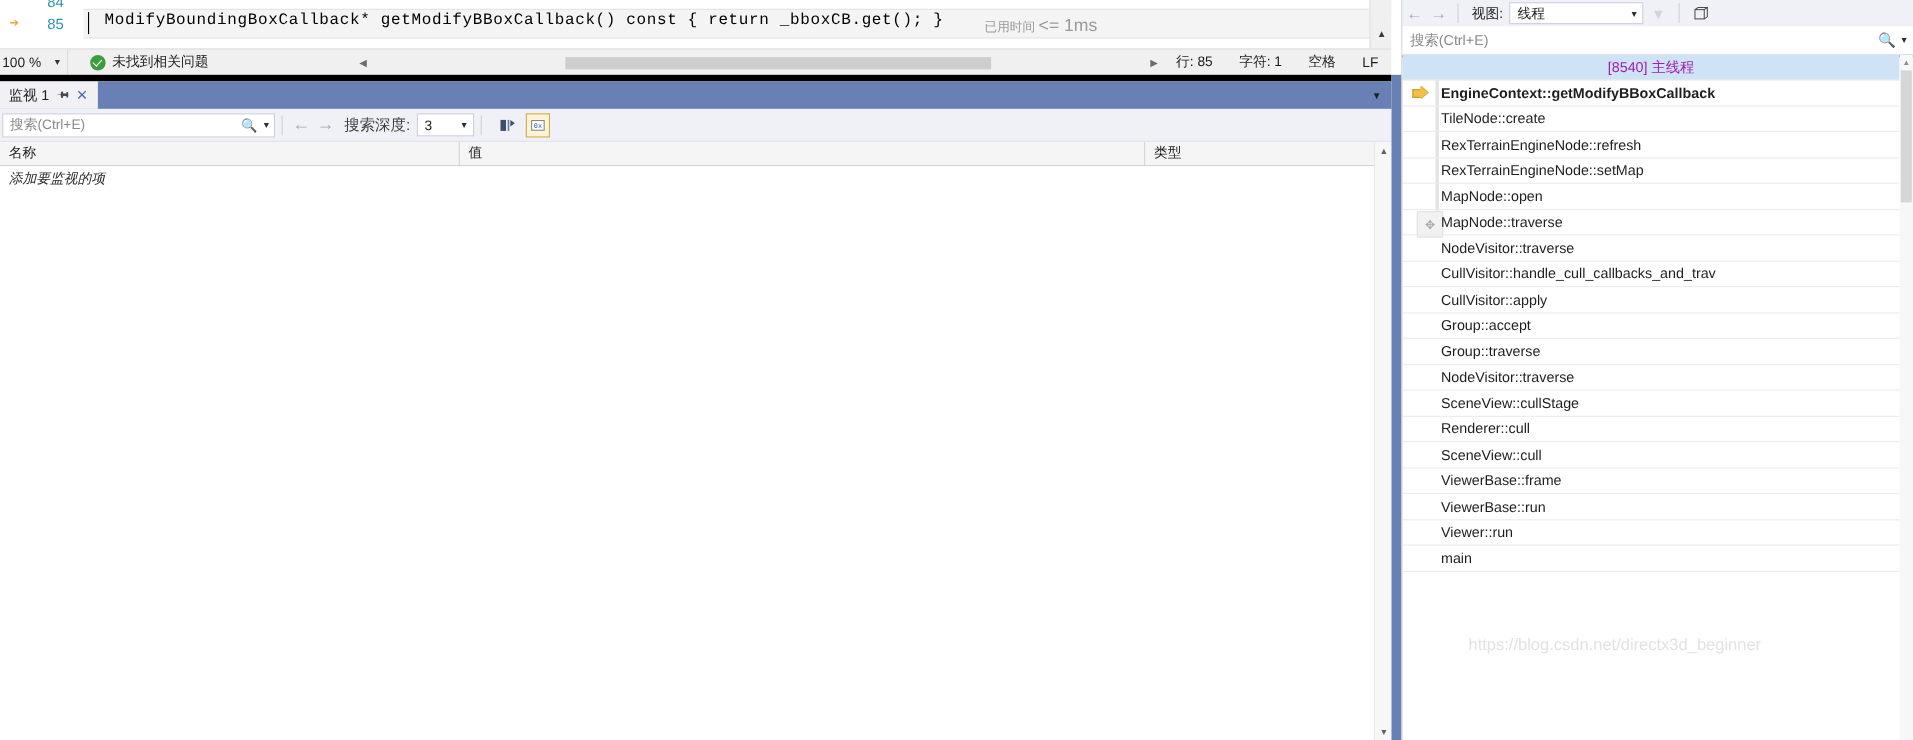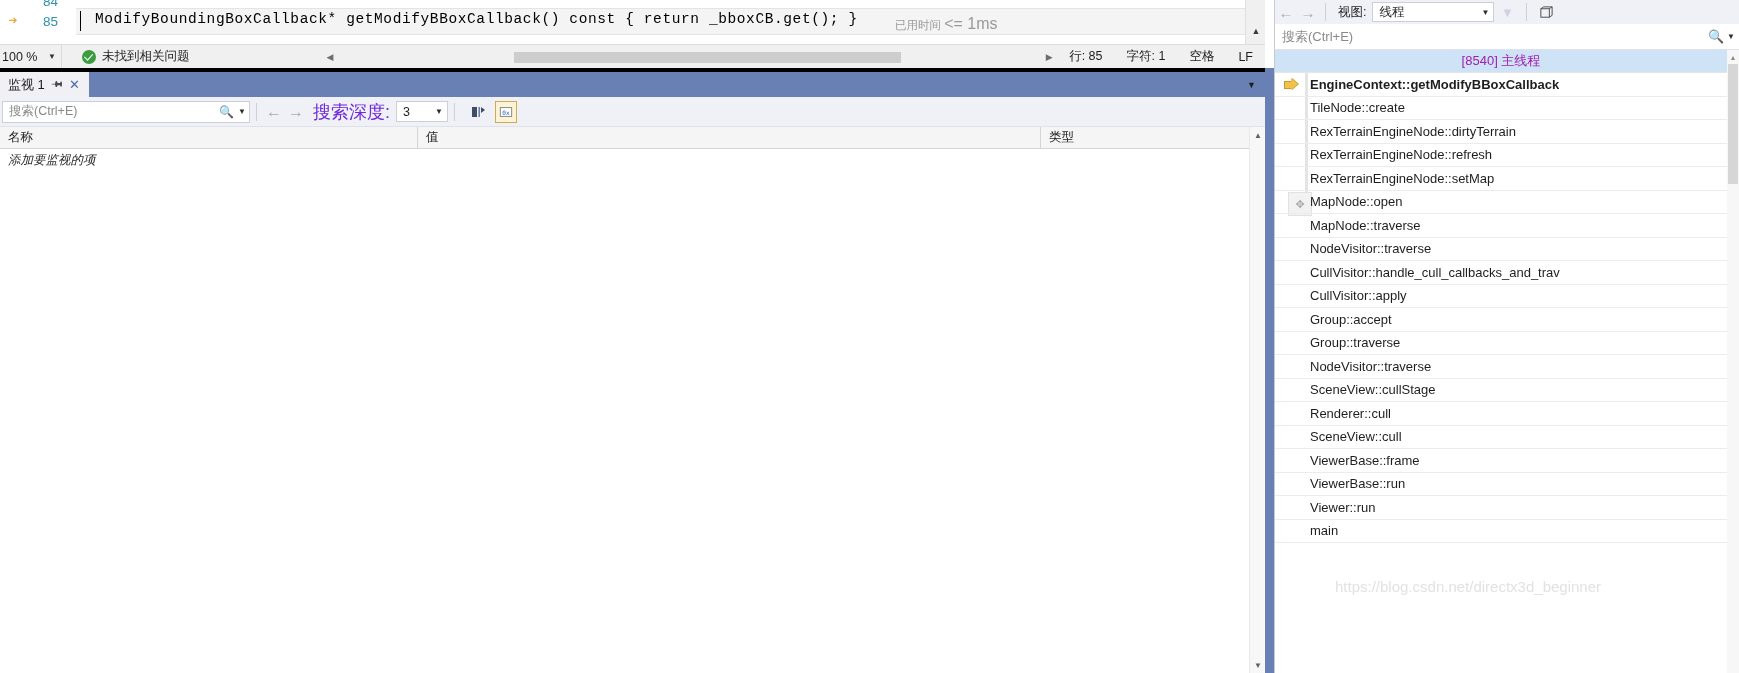--- a/index.html
+++ b/index.html
@@ -101,21 +101,21 @@
   .hs-left, .hs-right { width: 16px; text-align: center; color: #6d6d6d; font-size: 9px; }
   .hs-track { position: relative; flex: 1; height: 14px; background: #f0f0f0; }
   .hs-thumb {
     position: absolute; left: 25%; top: 2px; width: 55%; height: 11px; background: #cdcdcd;
   }
   .status-seg { padding: 0 12px; white-space: nowrap; font-size: 12.5px; }
 
   
   .watch-panel {
     position: absolute; left: 0; top: 68px; width: 1265px; height: 605px;
-    background: #ffffff; border-top: 4px solid #000000;
+    background: #ffffff; border-top: 6px solid #000000;
   }
   .watch-tabstrip {
     position: absolute; left: 0; top: 0; width: 100%; height: 25px;
     background: #6880b4;
   }
   .watch-tab {
     position: absolute; left: 0; top: 0; height: 25px;
     display: flex; align-items: center; gap: 7px;
     background: #f0f0f5; padding: 0 9px 0 8px; color: #1e1e1e; font-size: 13px;
   }
@@ -134,21 +134,21 @@
   .w-search {
     width: 248px; height: 22px; margin-left: 2px; background: #fff;
     border: 1px solid #cccedb; display: flex; align-items: center;
     padding: 0 3px 0 6px;
   }
   .w-search .ph { flex: 1; color: #8a8a8a; font-size: 12.5px; }
   .w-search .mag { color: #2c2c2c; font-size: 12px; padding: 0 2px; }
   .w-search .caret { color: #2c2c2c; font-size: 8px; padding-left: 2px; }
   .tb-sep { width: 1px; height: 18px; background: #ccd0dd; margin: 0 6px; }
   .nav-arrow { width: 22px; text-align: center; color: #a9a9b5; font-size: 16px; }
-  .depth-label { font-size: 18px; color: #6d28d9; margin-left: 6px; }
+  .depth-label { font-size: 14px; color: #404040; margin-left: 6px; }
   .depth-combo {
     width: 52px; height: 21px; margin-left: 6px; background: #fff;
     border: 1px solid #cccedb; display: flex; align-items: center;
     padding: 0 4px 0 6px; font-size: 12.5px;
   }
   .depth-combo .dv { flex: 1; }
   .depth-combo .dc { font-size: 8px; color: #2c2c2c; }
   .tb-icon {
     width: 22px; height: 22px; margin-left: 6px;
     display: flex; align-items: center; justify-content: center;
@@ -452,24 +452,20 @@
             <span class="arrow-cur"></span>
           </span>
           <span class="lbl">EngineContext::getModifyBBoxCallback</span>
         </div>
         <div class="cs-row">
           <span class="ind"></span>
           <span class="lbl">TileNode::create</span>
         </div>
         <div class="cs-row">
           <span class="ind"></span>
-          <span class="lbl">RexTerrainEngineNode::dirtyTerrain</span>
-        </div>
-        <div class="cs-row">
-          <span class="ind"></span>
           <span class="lbl">RexTerrainEngineNode::refresh</span>
         </div>
         <div class="cs-row">
           <span class="ind"></span>
           <span class="lbl">RexTerrainEngineNode::setMap</span>
         </div>
         <div class="cs-row">
           <span class="ind"></span>
           <span class="lbl">MapNode::open</span>
         </div>

